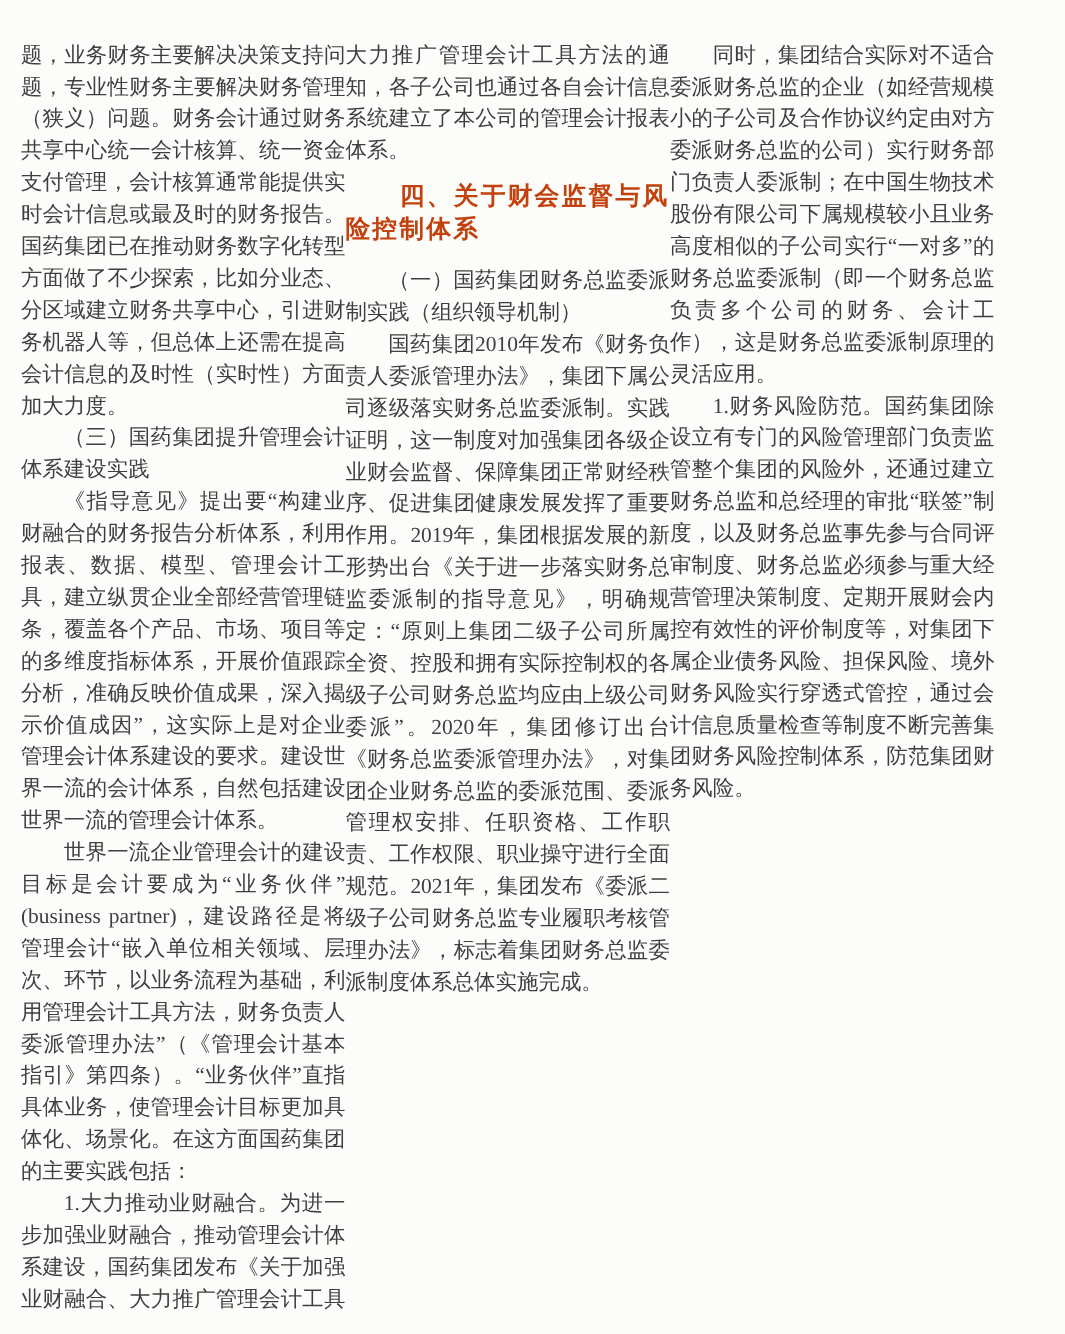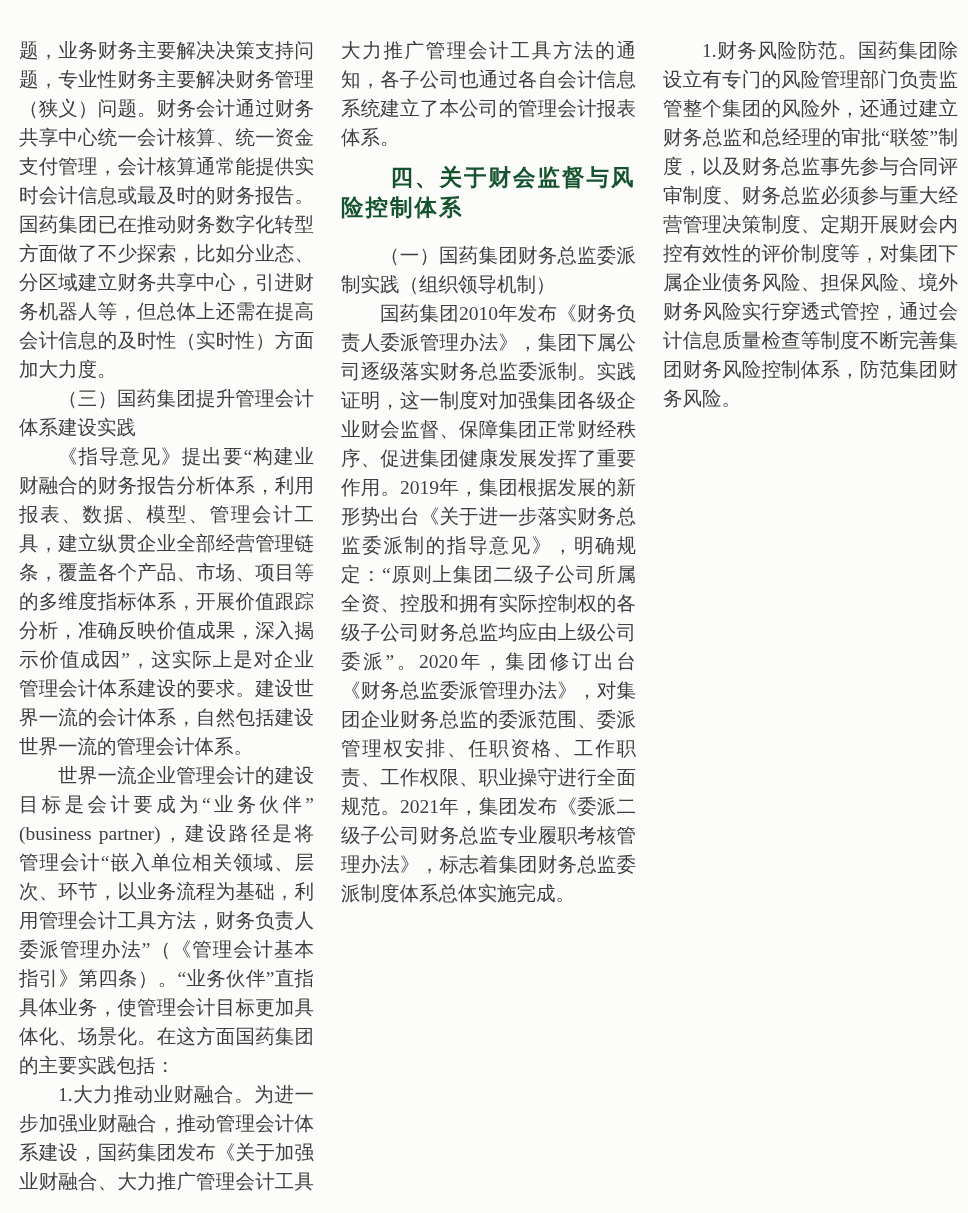--- a/index.html
+++ b/index.html
@@ -11,21 +11,20 @@
     position: relative;
     width: 968px;
     height: 1213px;
     background: #fcfcfb;
     box-sizing: border-box;
     padding: 36px 10px 16px 19px;
     overflow: hidden;
   }
   .columns {
     display: flex;
-    gap: 27px;
     height: 100%;
   }
   .col {
     width: 295px;
     flex: 0 0 295px;
     overflow: hidden;
   }
   p.body {
     margin: 0;
     font-family: "Liberation Serif", "DejaVu Serif", serif;
@@ -38,21 +37,21 @@
   p.body.cont {
     text-indent: 0;
   }
   h2.section-heading {
     margin: 11px 0 18px 0;
     font-family: "Liberation Sans", "DejaVu Sans", sans-serif;
     font-weight: bold;
     font-size: 22.5px;
     line-height: 30px;
     letter-spacing: 2px;
-    color: #14532d;
+    color: #c2410c;
     text-align: left;
     text-indent: 2.2em;
   }
 </style>
 </head>
 <body>
 
 <main class="page">
   <div class="columns">
 
@@ -65,18 +64,19 @@
     </section>
 
     <section class="col">
       <p class="body cont">大力推广管理会计工具方法的通知，各子公司也通过各自会计信息系统建立了本公司的管理会计报表体系。</p>
       <h2 class="section-heading">四、关于财会监督与风险控制体系</h2>
       <p class="body">（一）国药集团财务总监委派制实践（组织领导机制）</p>
       <p class="body">国药集团2010年发布《财务负责人委派管理办法》，集团下属公司逐级落实财务总监委派制。实践证明，这一制度对加强集团各级企业财会监督、保障集团正常财经秩序、促进集团健康发展发挥了重要作用。2019年，集团根据发展的新形势出台《关于进一步落实财务总监委派制的指导意见》，明确规定：“原则上集团二级子公司所属全资、控股和拥有实际控制权的各级子公司财务总监均应由上级公司委派”。2020年，集团修订出台《财务总监委派管理办法》，对集团企业财务总监的委派范围、委派管理权安排、任职资格、工作职责、工作权限、职业操守进行全面规范。2021年，集团发布《委派二级子公司财务总监专业履职考核管理办法》，标志着集团财务总监委派制度体系总体实施完成。</p>
     </section>
 
     <section class="col">
+      <p class="body">同时，集团结合实际对不适合委派财务总监的企业（如经营规模小的子公司及合作协议约定由对方委派财务总监的公司）实行财务部门负责人委派制；在中国生物技术股份有限公司下属规模较小且业务高度相似的子公司实行“一对多”的财务总监委派制（即一个财务总监负责多个公司的财务、会计工作），这是财务总监委派制原理的灵活应用。</p>
       <p class="body">1.财务风险防范。国药集团除设立有专门的风险管理部门负责监管整个集团的风险外，还通过建立财务总监和总经理的审批“联签”制度，以及财务总监事先参与合同评审制度、财务总监必须参与重大经营管理决策制度、定期开展财会内控有效性的评价制度等，对集团下属企业债务风险、担保风险、境外财务风险实行穿透式管控，通过会计信息质量检查等制度不断完善集团财务风险控制体系，防范集团财务风险。</p>
 
     </section>
 
   </div>
 </main>
 
 </body></html>

